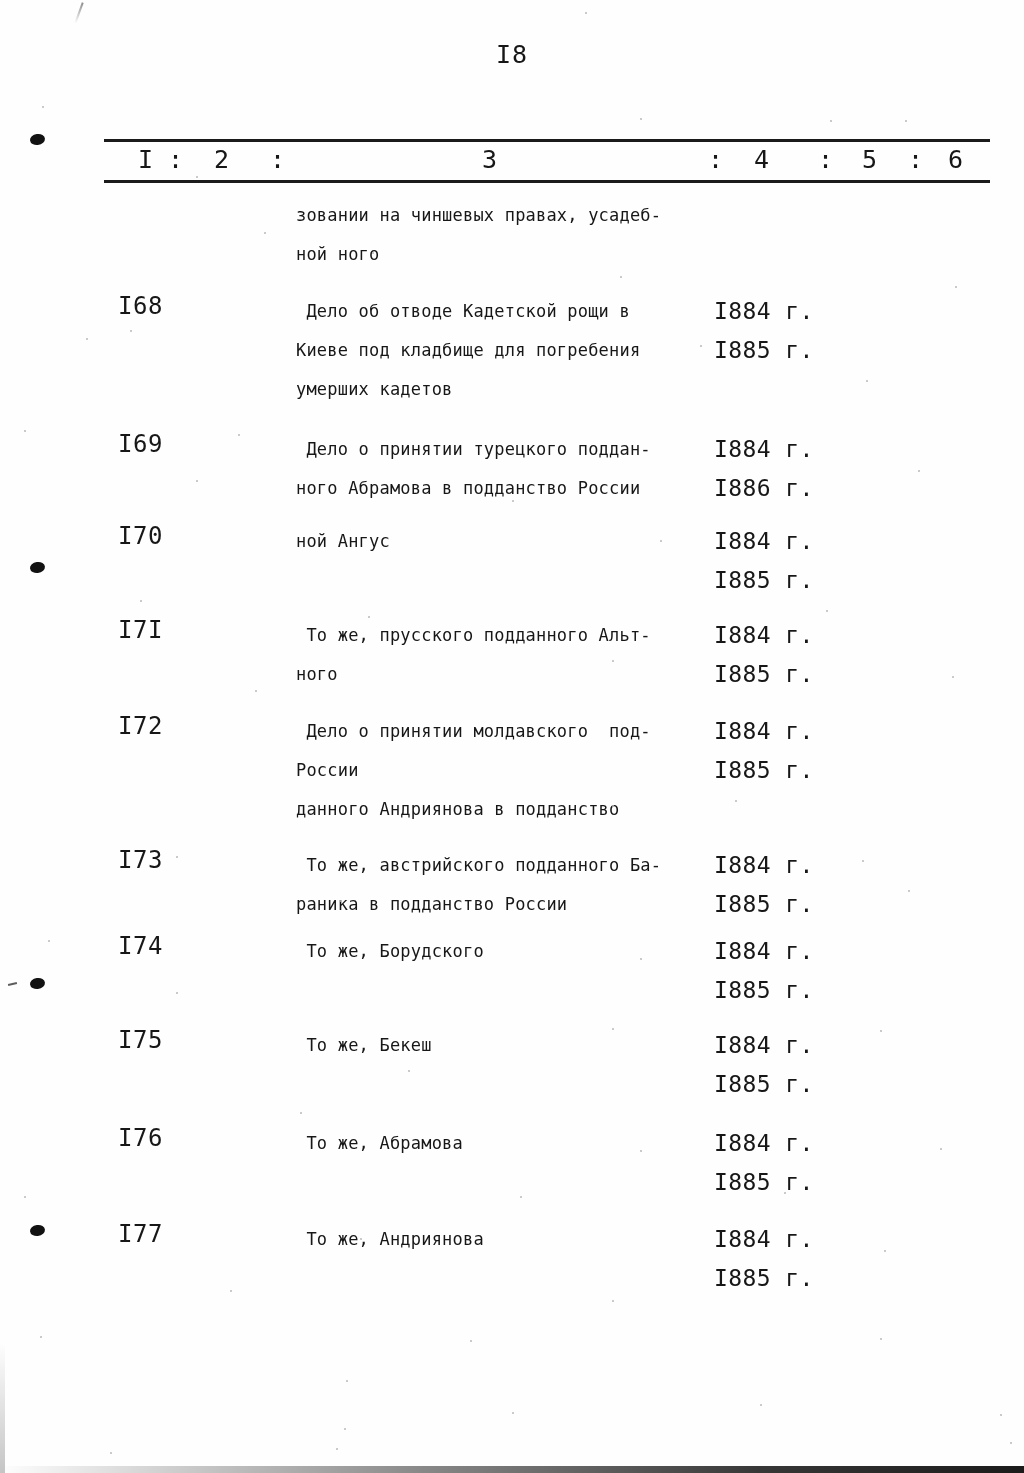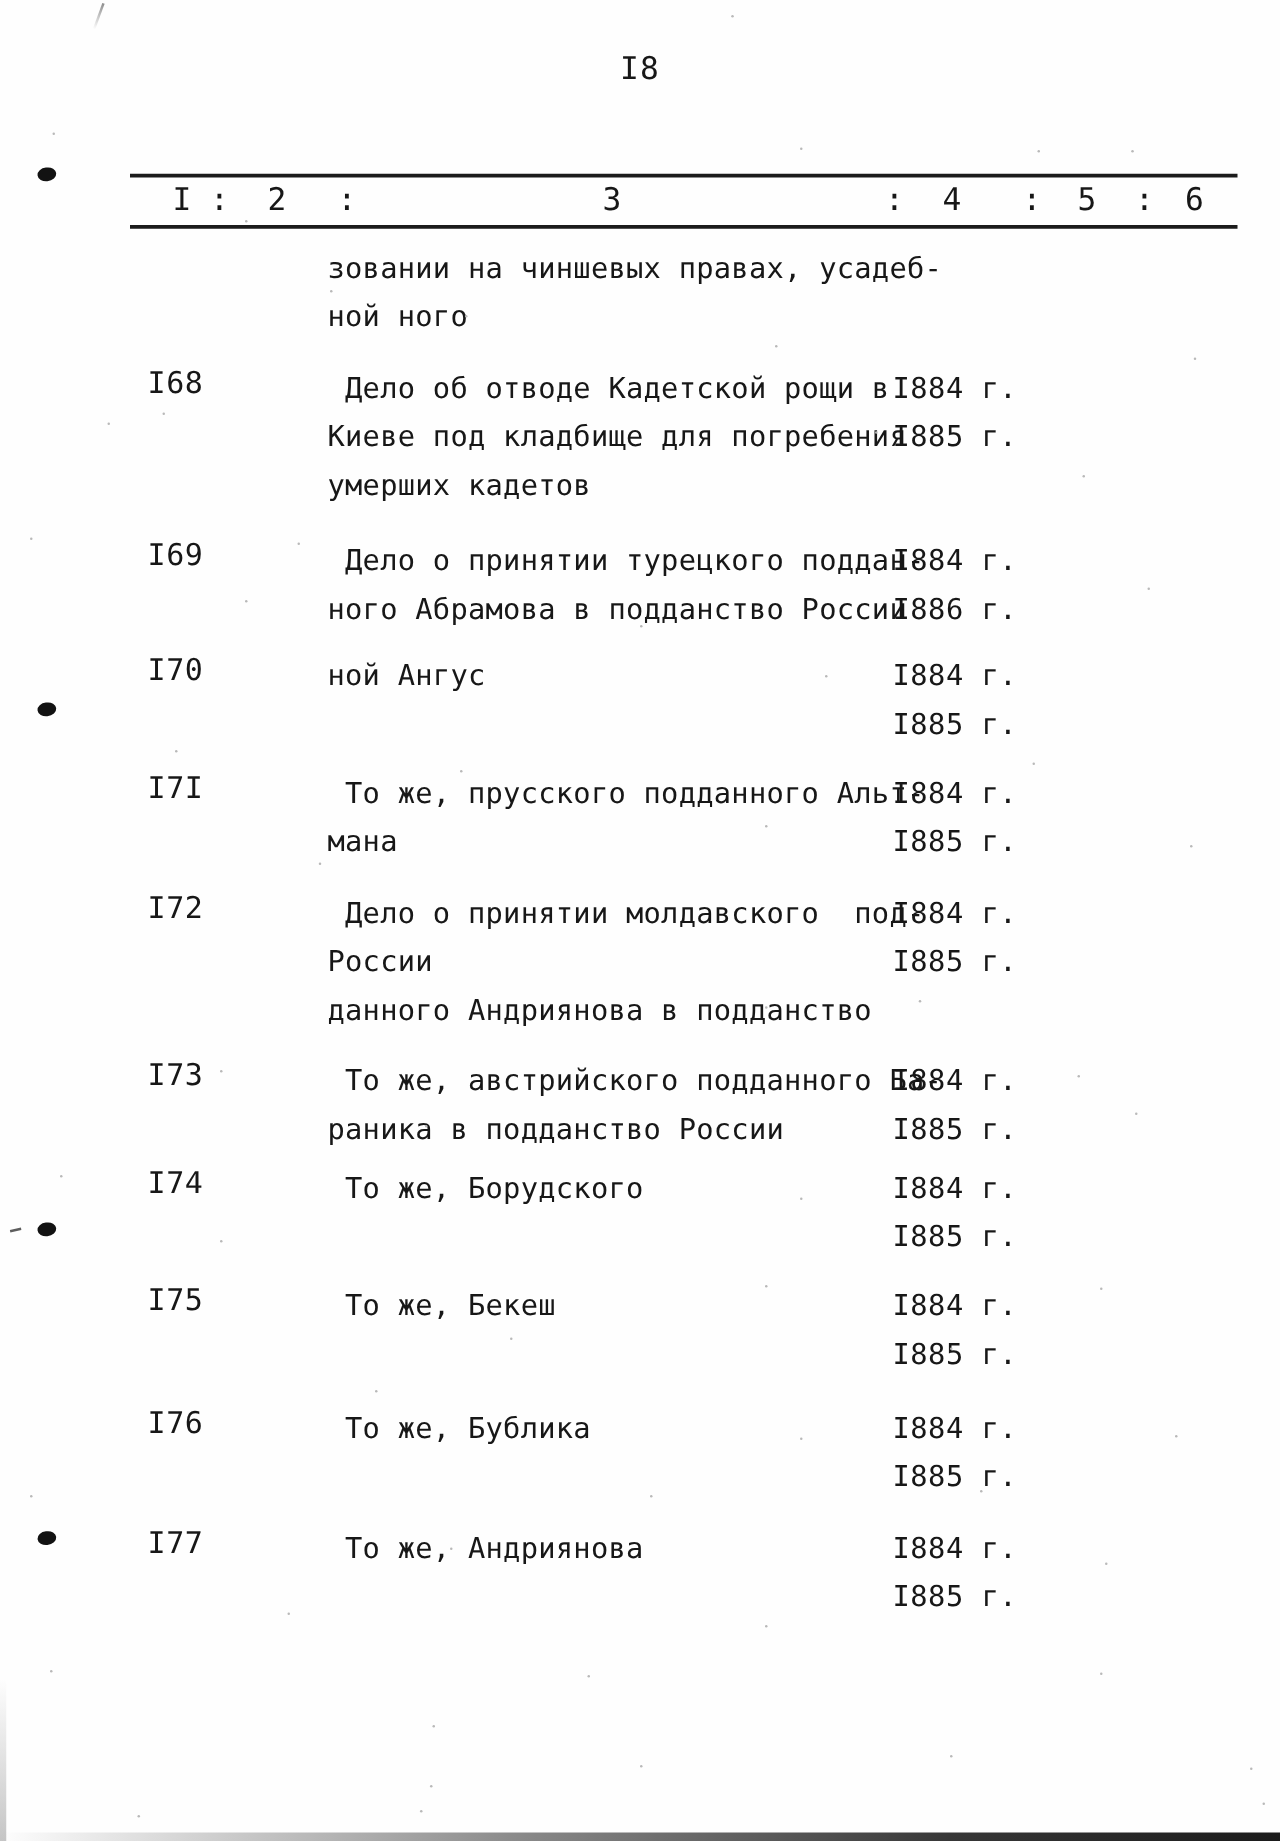--- a/index.html
+++ b/index.html
@@ -137,24 +137,25 @@
     letter-spacing: 0.5px;
     white-space: nowrap;
   }
   .desc-block {
     position: absolute;
     left: 262px;
     top: 0;
     width: 448px;
   }
   .desc-line {
-    font-size: 23px;
+    font-size: 17px;
     line-height: 39px;
     white-space: pre;
     letter-spacing: 0.2px;
+    margin-left: 34px;
   }
   .dates-block {
     position: absolute;
     left: 714px;
     top: 0;
     width: 200px;
   }
   .date-line {
     font-size: 23px;
     line-height: 39px;
@@ -225,21 +226,21 @@
         </div>
         <div class="dates-block">
           <div class="date-line">I884 г.</div>
           <div class="date-line">I885 г.</div>
         </div>
       </div>
       <div class="entry" style="position: absolute; top: 420px; left: 0px;">
         <div class="entry-number">I7I</div>
         <div class="desc-block">
           <div class="desc-line"> То же, прусского подданного Альт-</div>
-          <div class="desc-line">мана</div>
+          <div class="desc-line">ного</div>
         </div>
         <div class="dates-block">
           <div class="date-line">I884 г.</div>
           <div class="date-line">I885 г.</div>
         </div>
       </div>
       <div class="entry" style="position: absolute; top: 516px; left: 0px;">
         <div class="entry-number">I72</div>
         <div class="desc-block">
           <div class="desc-line"> Дело о принятии молдавского  под-</div>
@@ -278,21 +279,21 @@
           <div class="desc-line"> То же, Бекеш</div>
         </div>
         <div class="dates-block">
           <div class="date-line">I884 г.</div>
           <div class="date-line">I885 г.</div>
         </div>
       </div>
       <div class="entry" style="position: absolute; top: 928px; left: 0px;">
         <div class="entry-number">I76</div>
         <div class="desc-block">
-          <div class="desc-line"> То же, Бублика</div>
+          <div class="desc-line"> То же, Абрамова</div>
         </div>
         <div class="dates-block">
           <div class="date-line">I884 г.</div>
           <div class="date-line">I885 г.</div>
         </div>
       </div>
       <div class="entry" style="position: absolute; top: 1024px; left: 0px;">
         <div class="entry-number">I77</div>
         <div class="desc-block">
           <div class="desc-line"> То же, Андриянова</div>

